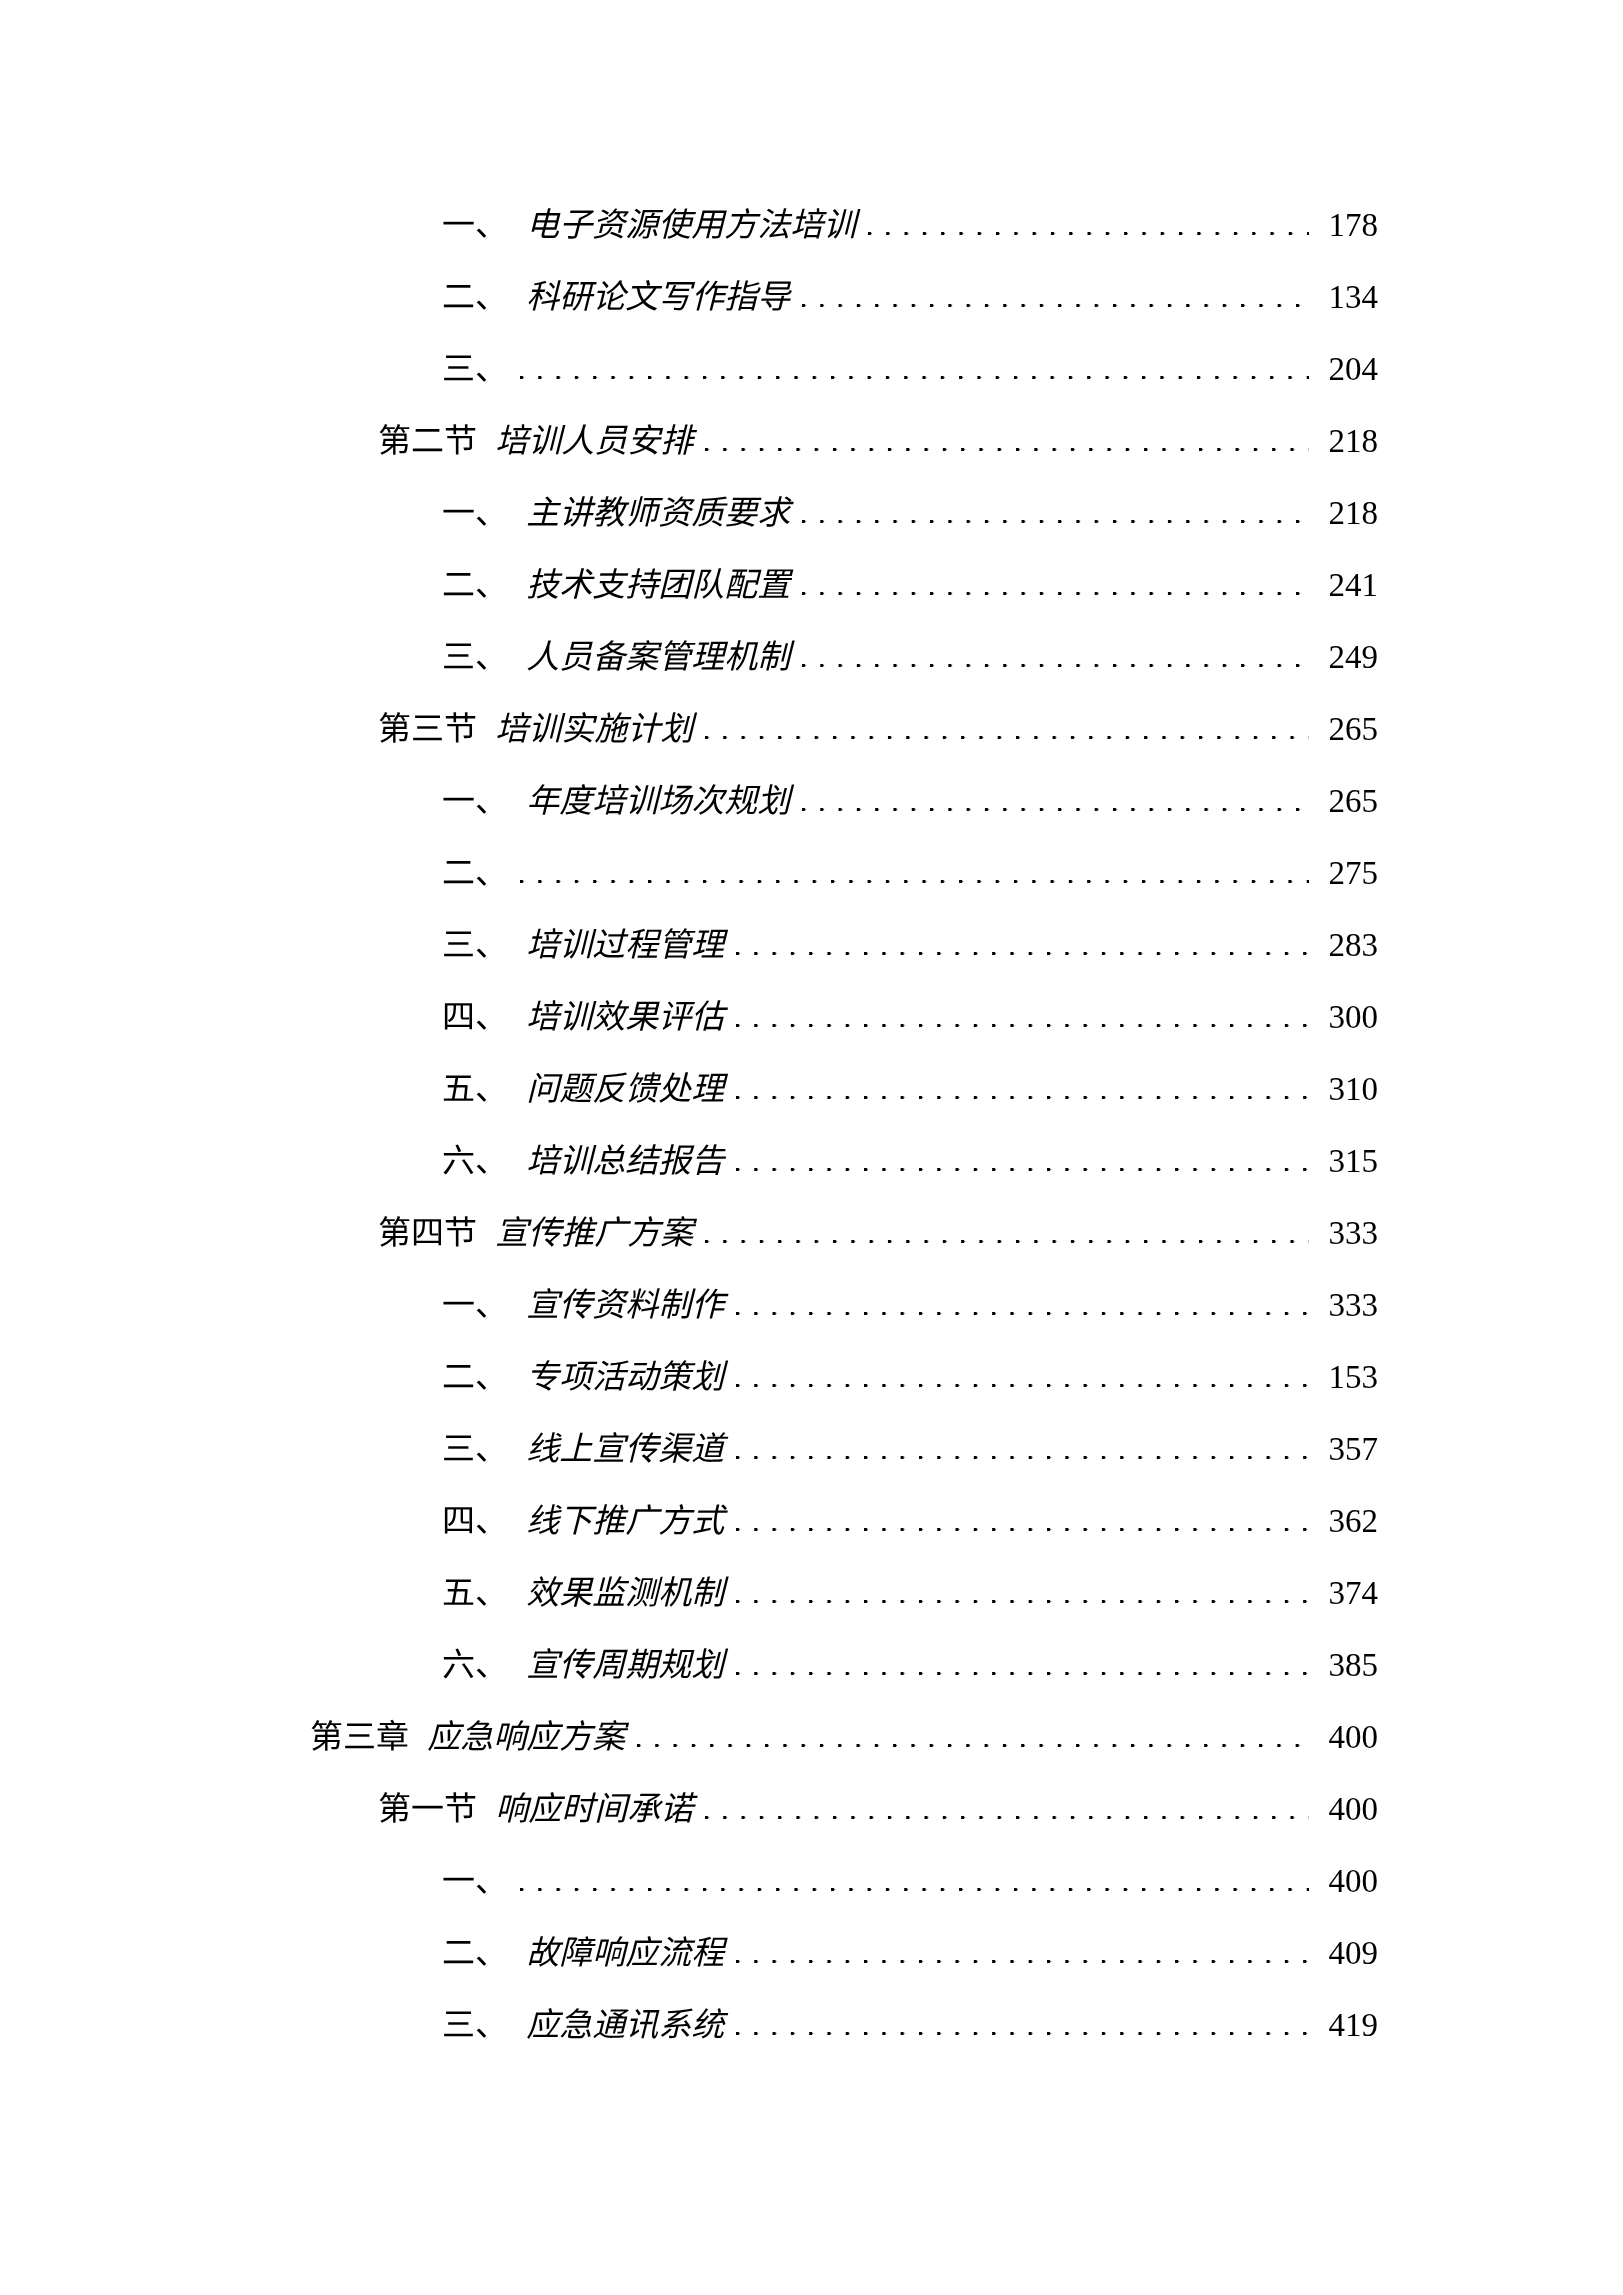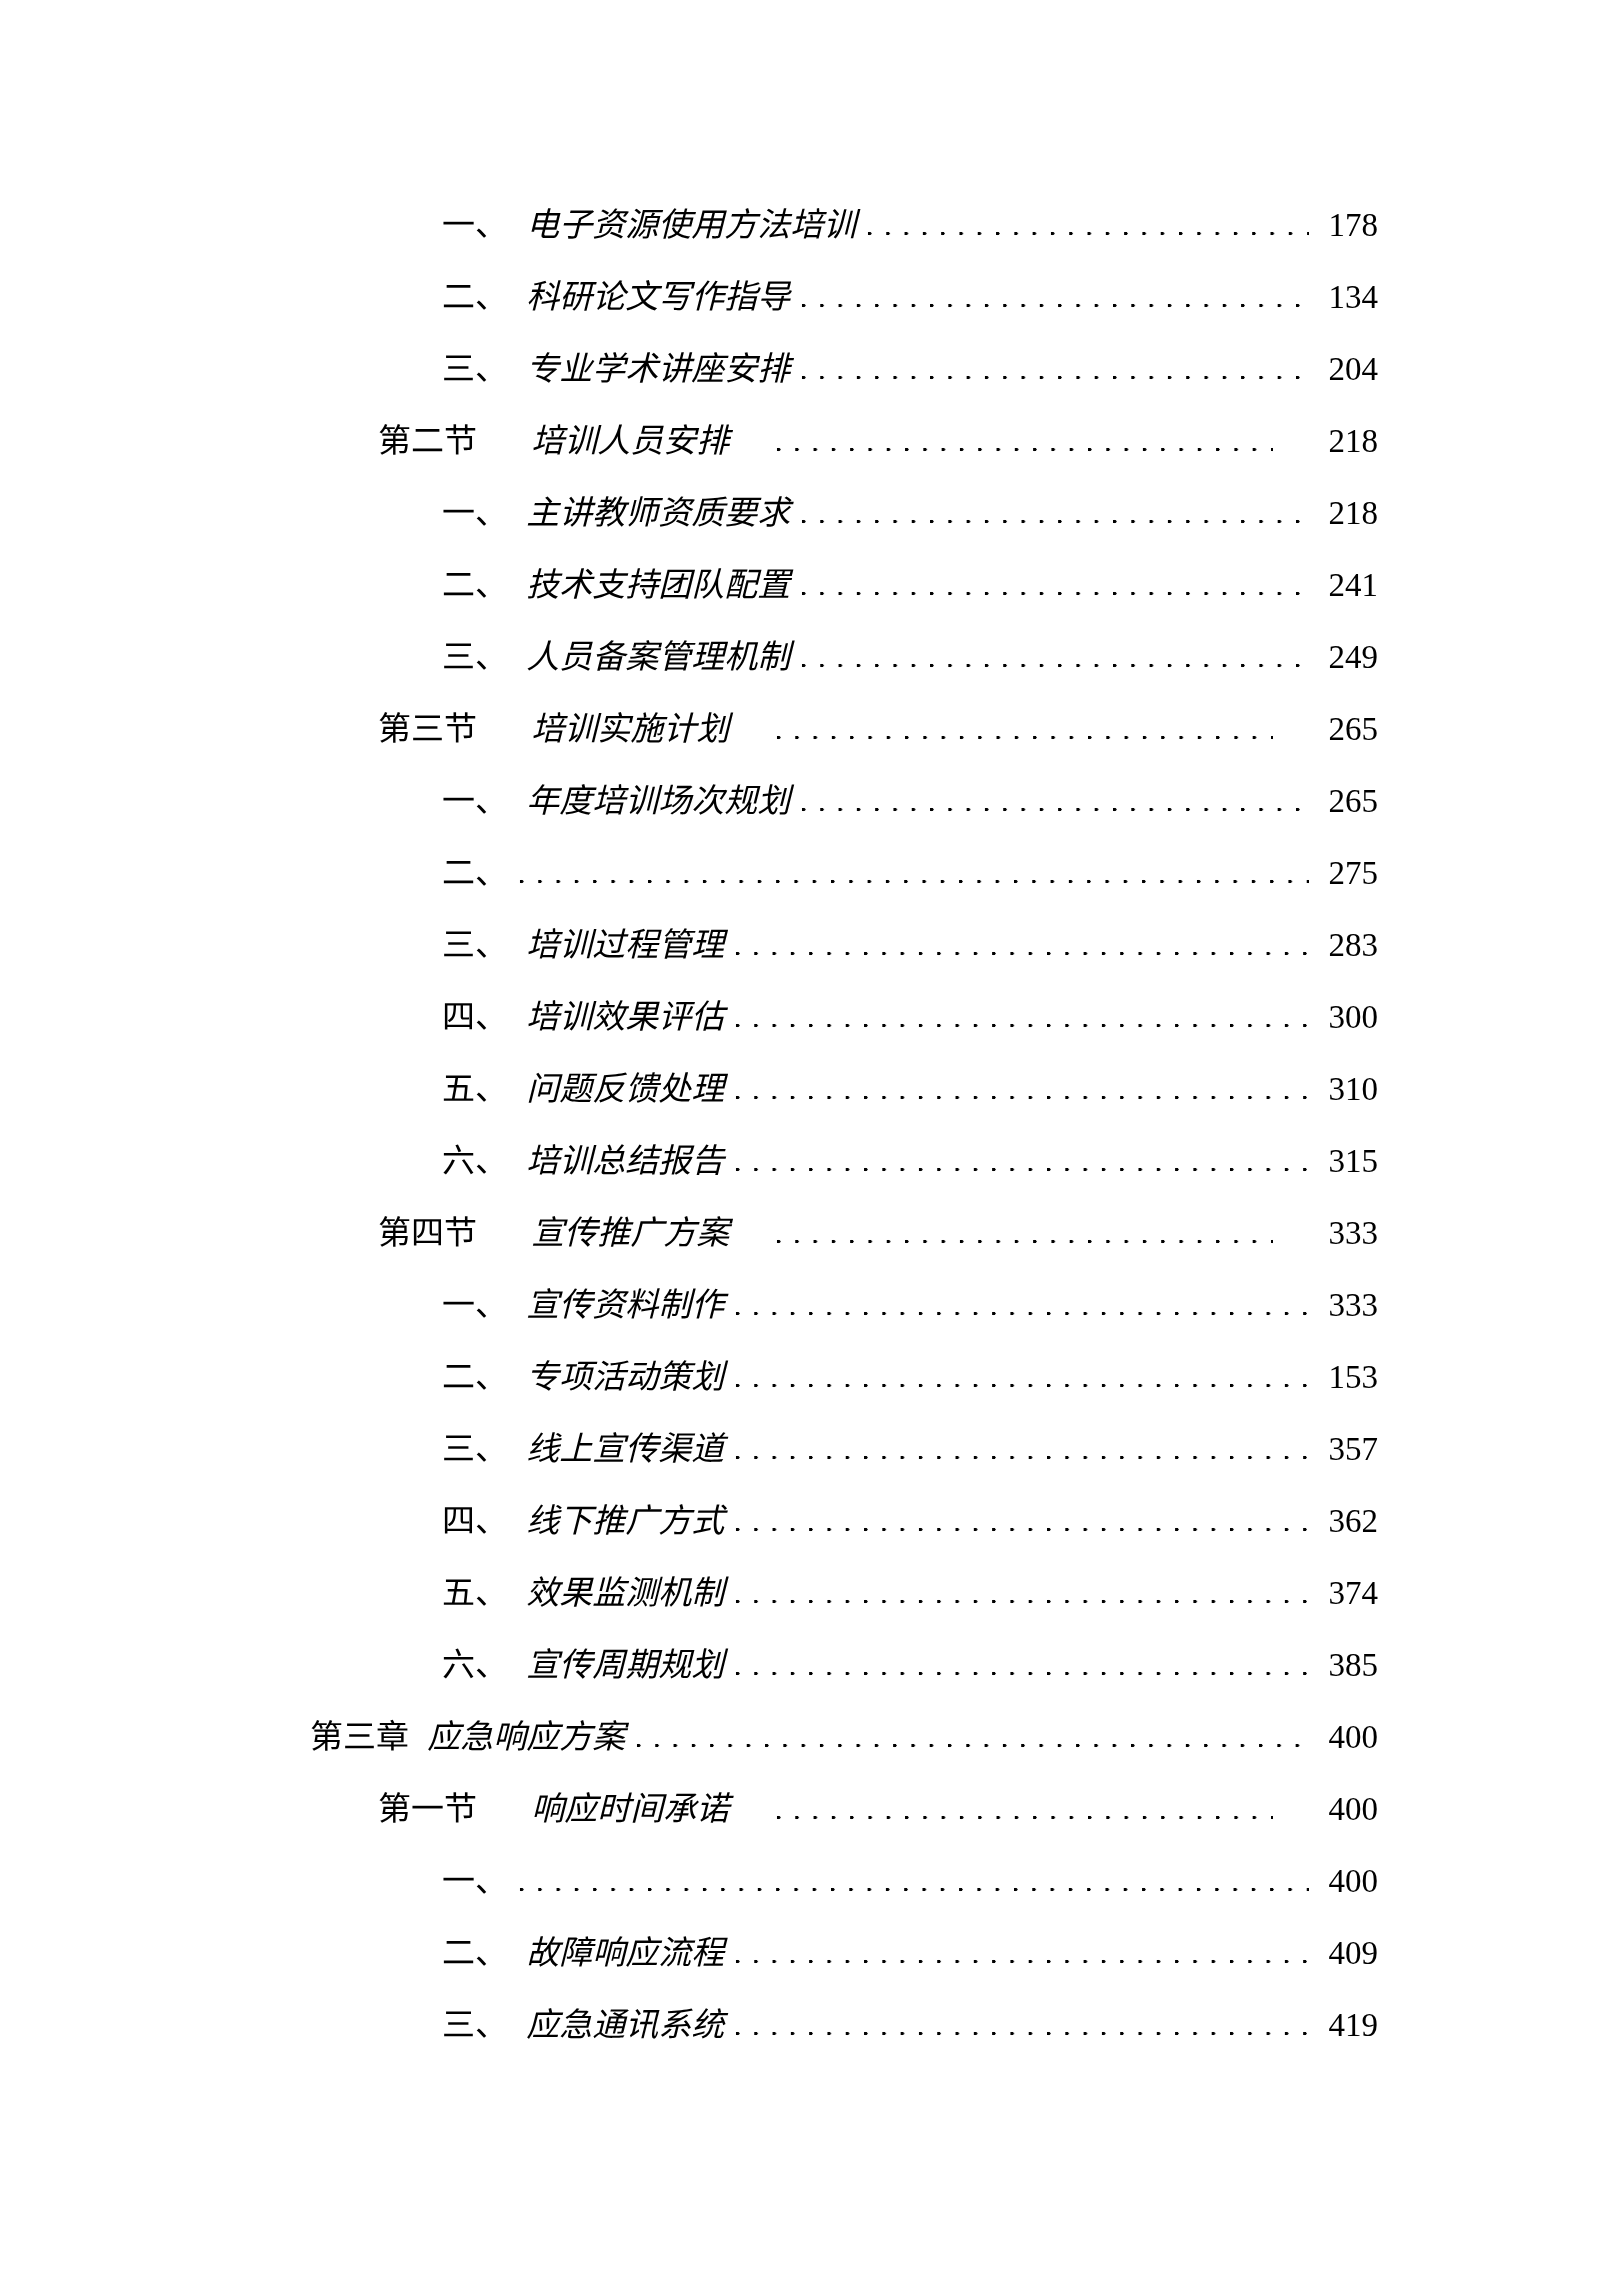--- a/index.html
+++ b/index.html
@@ -23,21 +23,21 @@
     top: 189px;
     width: 1068px; 
   }
   .row {
     display: flex;
     height: 72px;
     line-height: 72px;
     font-size: 33px;
     white-space: pre;
   }
-  .row.section { padding-left: 68px; gap: 36px; }
+  .row.section { padding-left: 68px; }
   .row.item    { padding-left: 132px; }
   .row .title  { margin-left: 18.3px; font-style: italic; }
   .leader {
     flex: 1 1 auto;
     min-width: 26px;
     align-self: flex-end;
     height: 5.2px;
     margin: 0 19.6px 25px 10.5px;
     background-image: radial-gradient(circle at 2.6px 2.6px, #000 1.6px, transparent 2.1px);
     background-size: 18.3px 5.2px;
@@ -57,21 +57,20 @@
     <span class="page-num">178</span>
   </div>
       <div class="row item">
     <span class="num">二、</span>
     <span class="title">科研论文写作指导</span>
     <div class="leader"></div>
     <span class="page-num">134</span>
   </div>
       <div class="row item">
     <span class="num">三、</span>
-    <span class="title">专业学术讲座安排</span>
     <div class="leader"></div>
     <span class="page-num">204</span>
   </div>
       <div class="row section">
     <span class="num">第二节</span>
     <span class="title">培训人员安排</span>
     <div class="leader"></div>
     <span class="page-num">218</span>
   </div>
       <div class="row item">

